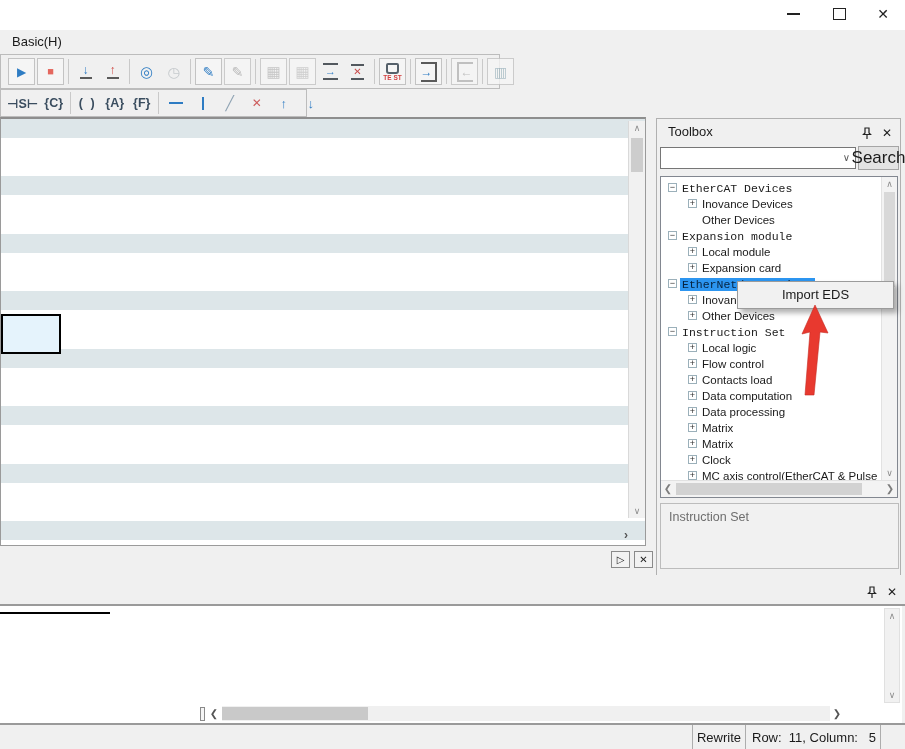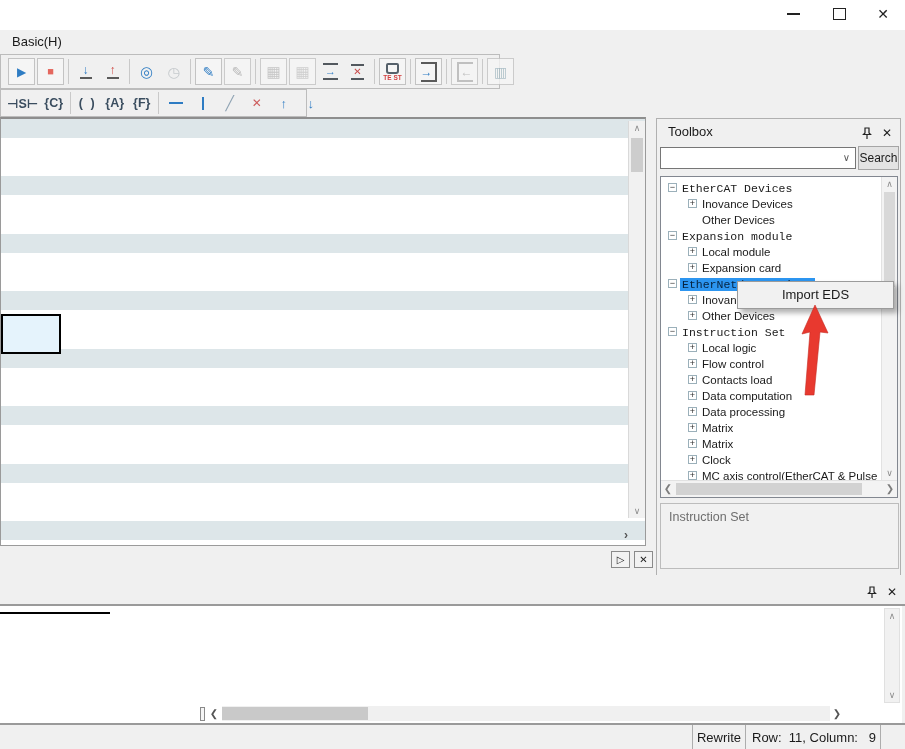--- a/index.html
+++ b/index.html
@@ -55,21 +55,21 @@
              display:flex;align-items:center;justify-content:center;font-size:10px;color:#222;box-sizing:border-box;}
 
   
   .toolbox{position:absolute;left:656px;top:118px;width:245px;height:518px;background:#f0f0f0;
            border:1px solid #b0b0b0;box-sizing:border-box;}
   .tb-title{position:absolute;left:11px;top:5px;font-size:13px;}
   .paneltool{position:absolute;top:7px;width:14px;height:14px;display:flex;align-items:center;justify-content:center;}
   .combo{position:absolute;left:3px;top:28px;width:196px;height:22px;background:#fff;border:1px solid #767676;box-sizing:border-box;}
   .combo .chev{position:absolute;right:5px;top:4px;color:#5a5a5a;font-size:10px;}
   .search-btn{position:absolute;left:201px;top:27px;width:41px;height:24px;background:#e3e3e3;border:1px solid #a5a5a5;
-              box-sizing:border-box;font-size:12px;display:flex;align-items:center;justify-content:center;}
+              box-sizing:border-box;font-size:17px;display:flex;align-items:center;justify-content:center;}
   .tree{position:absolute;left:3px;top:57px;width:238px;height:322px;background:#fff;border:1px solid #828790;
         box-sizing:border-box;overflow:hidden;}
   .tree-rows{position:absolute;left:0;top:3px;right:16px;bottom:17px;overflow:hidden;}
   .tree-row{position:relative;height:16px;line-height:16px;font-size:11.5px;white-space:nowrap;}
   .exp{position:absolute;top:3px;width:9px;height:9px;border:1px solid #9bb0ba;background:#fff;
        font-size:9px;line-height:7px;text-align:center;color:#333;box-sizing:border-box;}
   .lvl0 .exp{left:7px;} .lvl1 .exp{left:27px;}
   .lvl0 .tlabel{margin-left:19px;font-family:Liberation Mono, monospace;} .lvl1 .tlabel{margin-left:39px;}
   .tlabel{padding:0 2px;}
   .tlabel.sel{background:#2c95f0;color:#06233f;}
@@ -332,16 +332,16 @@
   <div class="bp-handle"></div>
   <div class="bp-hleft">❮</div>
   <div class="bp-htrack">
     <div class="bp-hthumb"></div>
   </div>
   <div class="bp-hright">❯</div>
   <div class="bp-botline"></div>
 
   <div class="statusbar">
     <div class="st-cell st-mode">Rewrite</div>
-    <div class="st-cell st-pos">Row:  11, Column:   9</div>
+    <div class="st-cell st-pos">Row:  11, Column:   5</div>
   </div>
 
 </div>
 
 </body></html>

